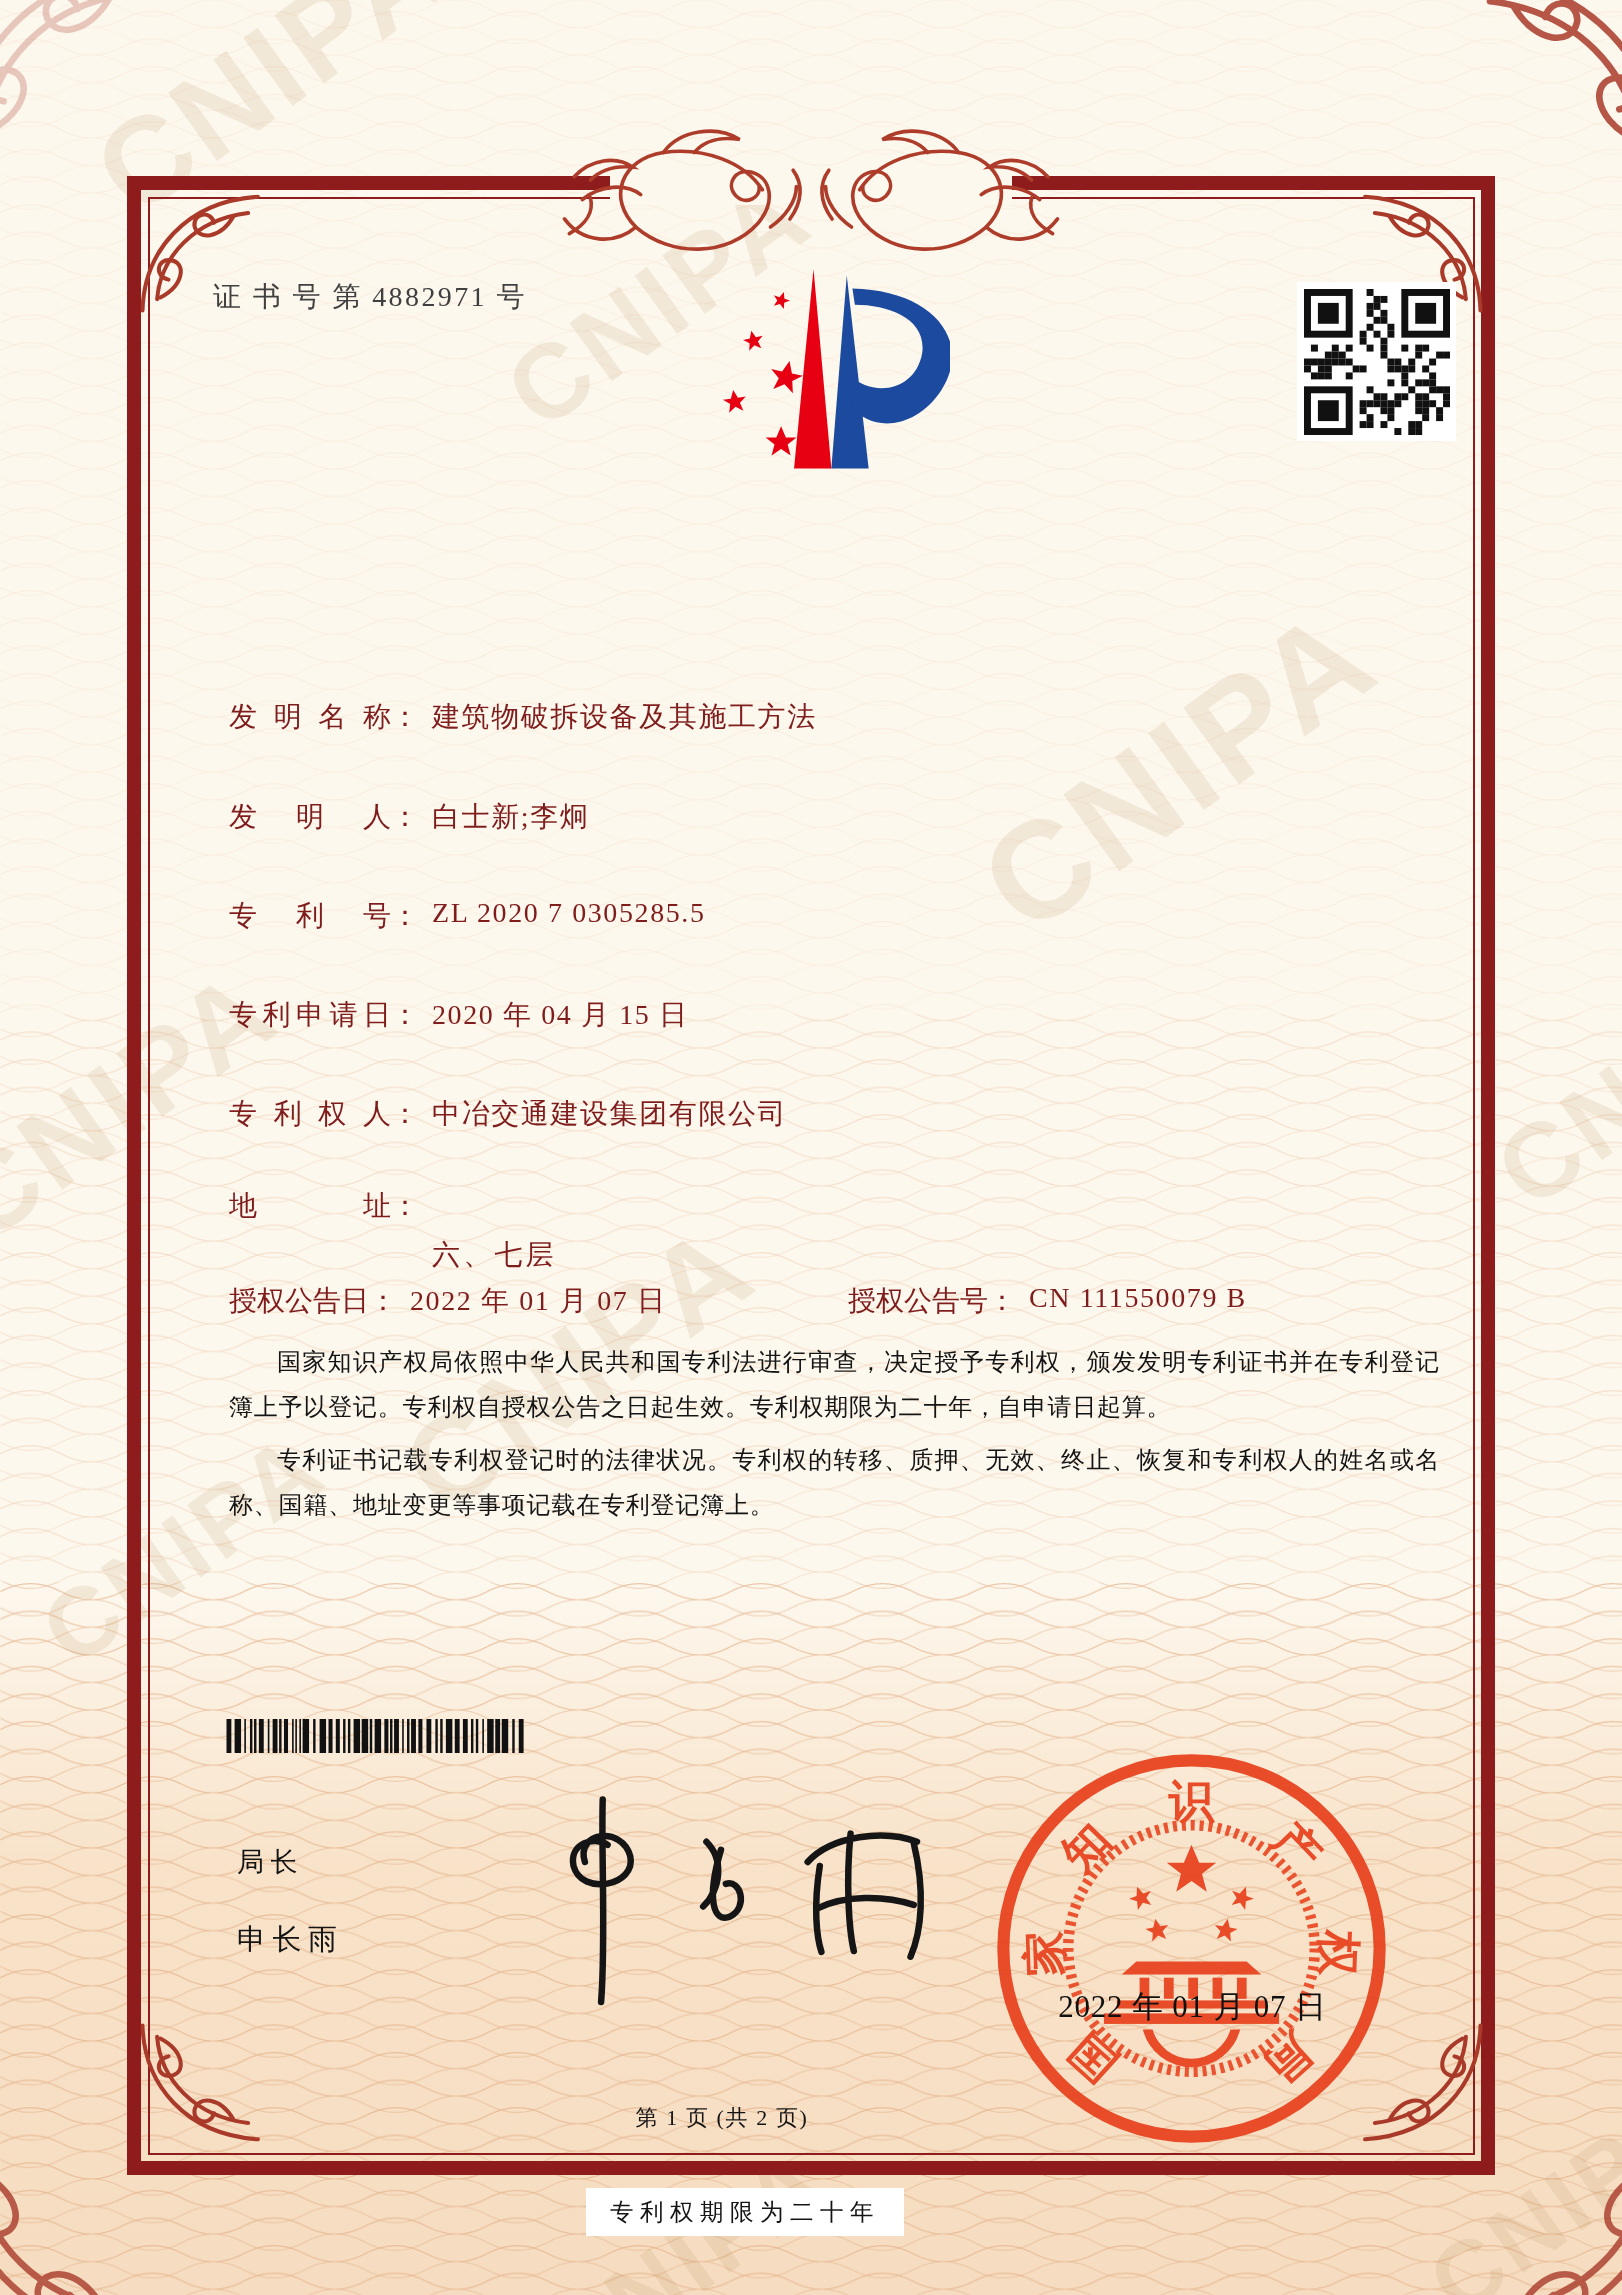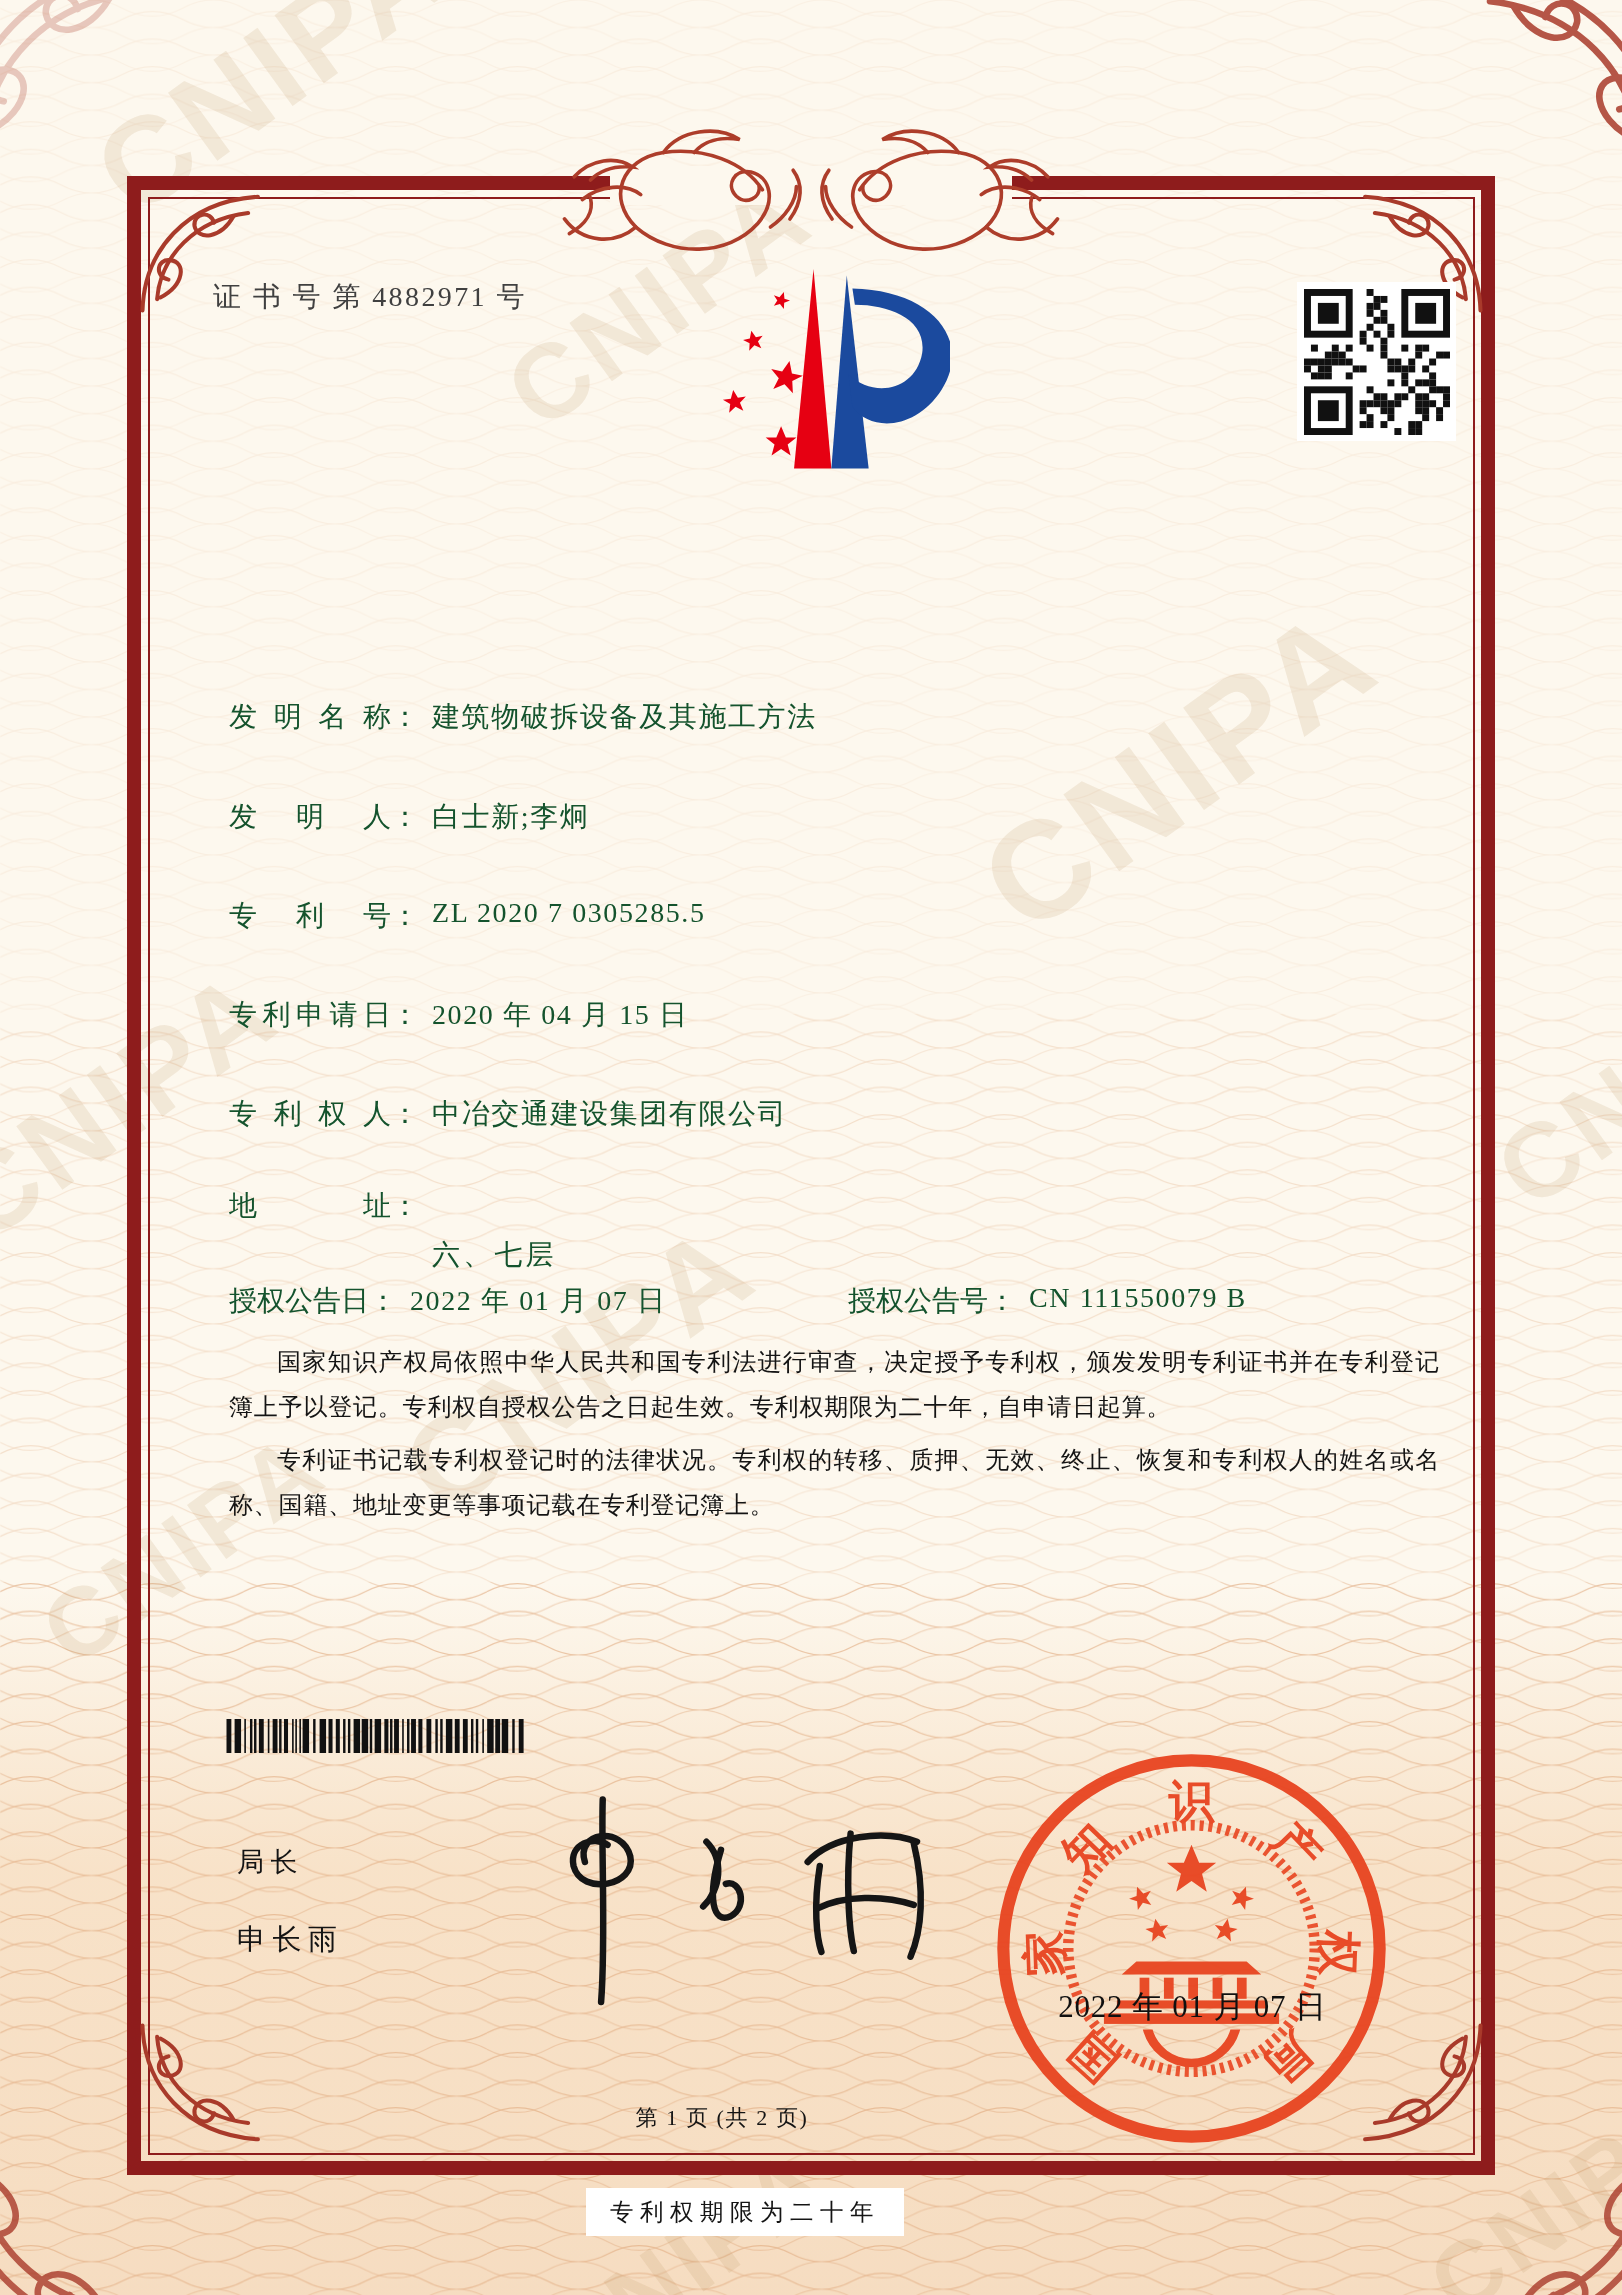--- a/index.html
+++ b/index.html
@@ -11,21 +11,21 @@
       color:rgba(178,140,90,0.15);transform:rotate(-36deg);letter-spacing:4.9px;user-select:none;}
   
   .frame{position:absolute;left:127px;top:176px;width:1368px;height:1999px;
          border:14.6px solid #8e1c1c;box-sizing:border-box;}
   .frame-in{position:absolute;left:6.5px;top:6.5px;right:6.5px;bottom:6.5px;border:2.4px solid #8e1c1c;}
   .band-gap{position:absolute;left:610px;top:166px;width:402px;height:39px;background:#fdf8ee;}
   
   .certno{position:absolute;left:213px;top:278px;font-size:28px;color:#404040;letter-spacing:2.4px;}
   .title{position:absolute;left:0;top:510px;width:1623px;text-align:center;font-size:63px;font-weight:bold;
          color:#111;letter-spacing:0.52em;text-indent:0.52em;}
-  .frow{position:absolute;left:229px;font-size:28px;color:#14532d;display:flex;align-items:flex-start;}
+  .frow{position:absolute;left:229px;font-size:28px;color:#7f1d1d;display:flex;align-items:flex-start;}
   .flabel{display:inline-block;width:162px;text-align:justify;text-align-last:justify;}
   .fcolon{display:inline-block;}
   .fvalue{margin-left:13px;letter-spacing:1.6px;white-space:nowrap;}
   .addr2{letter-spacing:3.2px;}
   .paras{position:absolute;left:229px;top:1340px;width:1211px;font-size:24px;line-height:45px;
          color:#141414;text-align:justify;}
   .paras p{margin:0 0 8px 0;text-indent:2em;letter-spacing:0.8px;}
   .sigtitle{position:absolute;left:237px;top:1844px;font-size:27px;color:#141414;letter-spacing:6.5px;}
   .signame{position:absolute;left:237px;top:1920px;font-size:29px;color:#141414;letter-spacing:6.5px;}
   .sealdate{position:absolute;left:1006px;top:1986px;width:373px;text-align:center;font-size:31px;

